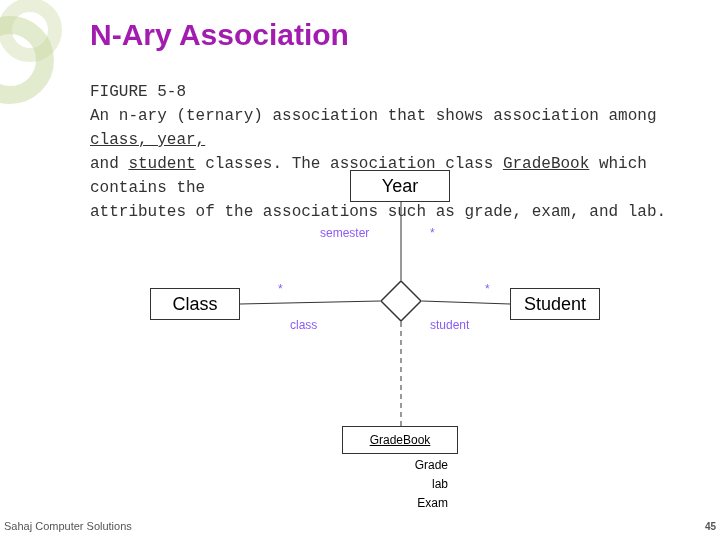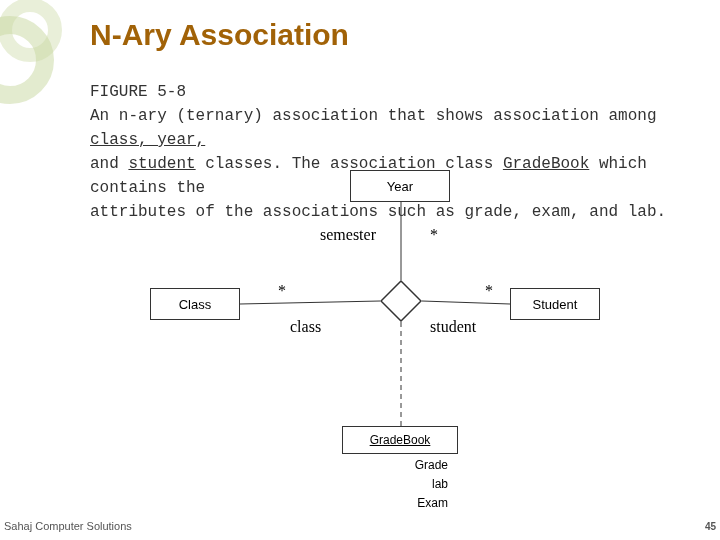--- a/index.html
+++ b/index.html
@@ -18,21 +18,21 @@
       top: 0; left: 0;
       width: 80px; height: 120px;
     }
 
     .page-title {
       position: absolute;
       top: 18px;
       left: 90px;
       font-size: 30px;
       font-weight: bold;
-      color: #a16207;
+      color: #a21caf;
     }
 
     .figure-caption {
       position: absolute;
       top: 80px;
       left: 90px;
       right: 20px;
       font-family: 'Courier New', monospace;
       font-size: 16px;
       line-height: 1.5;
@@ -51,21 +51,21 @@
       right: 20px;
       height: 320px;
     }
 
     
     .uml-box {
       position: absolute;
       border: 1px solid #333;
       background: #fff;
       text-align: center;
-      font-size: 13px;
+      font-size: 18px;
       display: flex;
       align-items: center;
       justify-content: center;
       padding: 4px 8px;
     }
 
     
     .box-year {
       left: 260px;
       top: 0px;
@@ -115,23 +115,22 @@
       top: 286px;
       width: 96px;
       text-align: right;
       font-size: 12px;
       line-height: 1.6;
     }
 
     
     .label {
       position: absolute;
-      font-size: 16px;
-      color: #000000;
-      font-family: Liberation Serif, serif;
+      font-size: 12px;
+      color: #8b5cf6;
     }
 
     
     .diagram-svg {
       position: absolute;
       top: 0; left: 0;
       width: 100%;
       height: 100%;
       pointer-events: none;
     }

